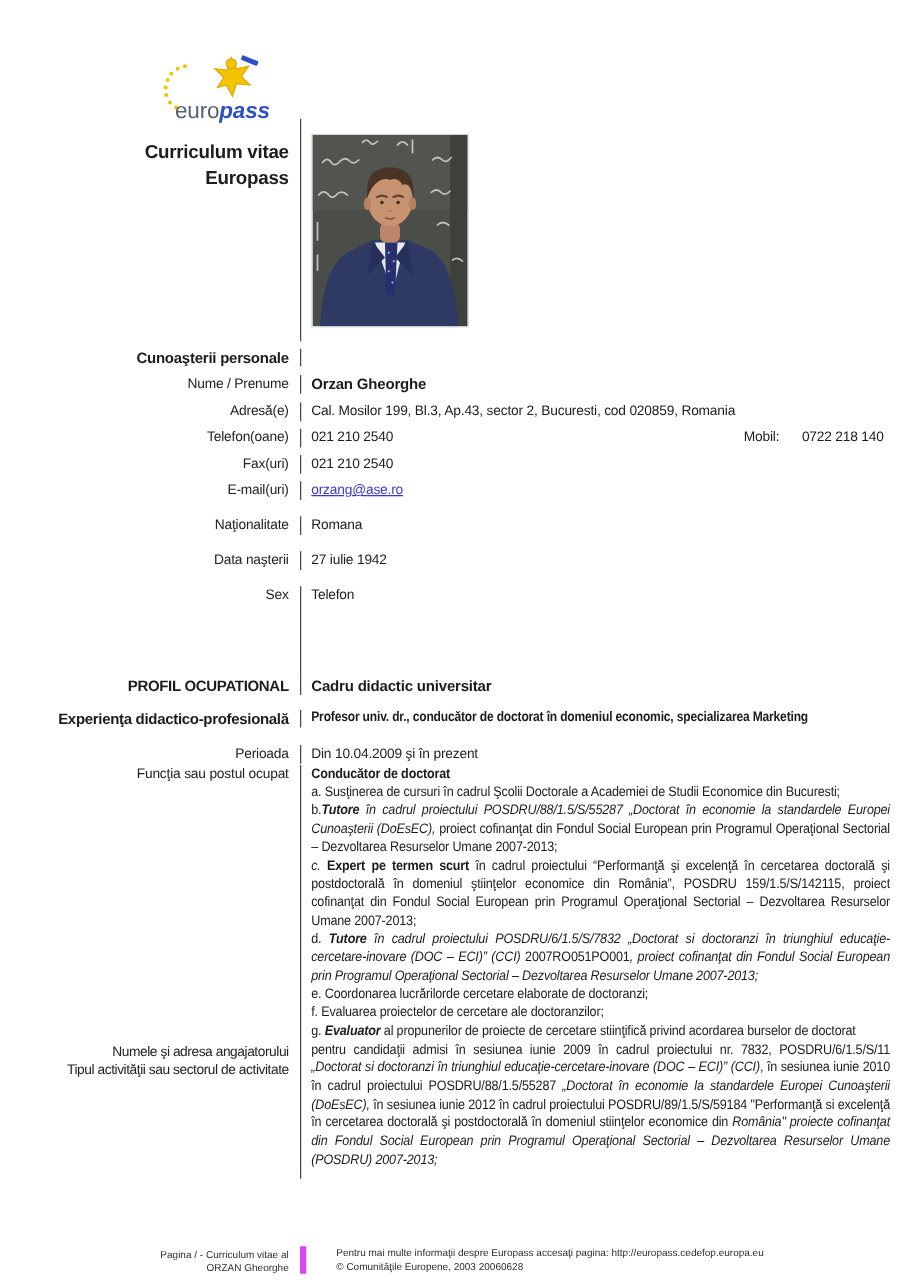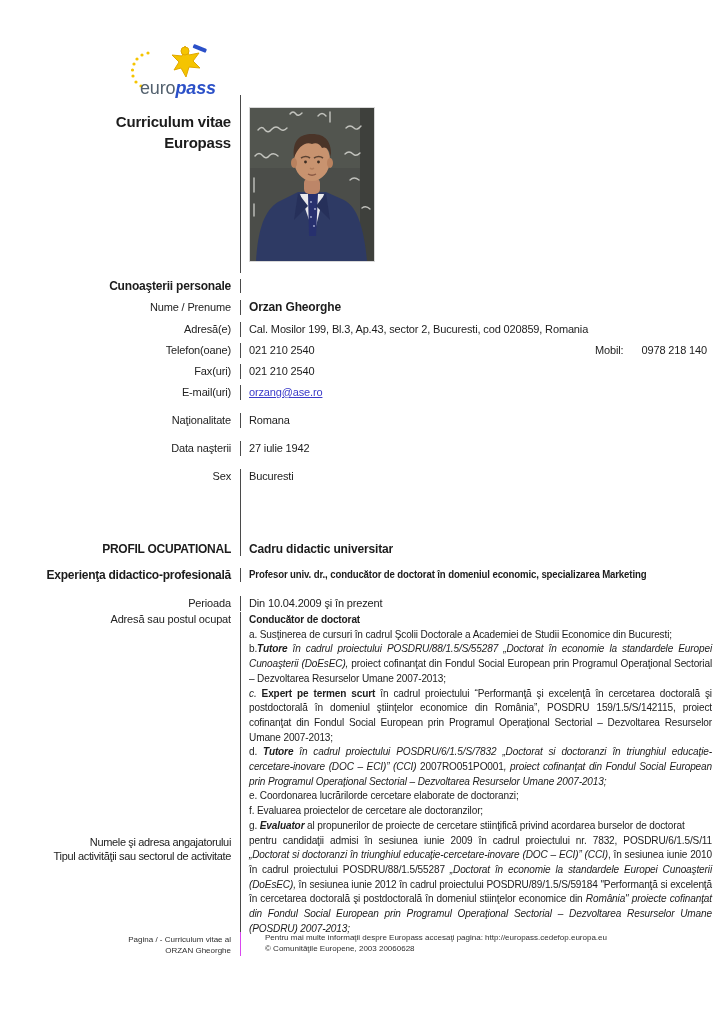--- a/index.html
+++ b/index.html
@@ -38,23 +38,23 @@
   .prof-line { font-size:11px; font-weight:bold; white-space:nowrap;
                width:530px; transform:scaleX(0.875); transform-origin:left top; }
 
   .paras { width:506px; transform:scaleX(0.915); transform-origin:left top; }
   .jpara { font-size:11px; line-height:14.7px; text-align:justify; }
   .role-heading { font-size:11px; line-height:14.7px; font-weight:bold; }
   .spacer-label { height:208px; }
   .stack-label { font-size:11px; line-height:14px; color:#222; letter-spacing:-0.35px; }
 
   
-  .footer { position:absolute; left:0; top:932px; width:724px; display:flex; }
+  .footer { position:absolute; left:0; top:996px; width:724px; display:flex;align-items:center; }
   .footer .lcell { padding-top:2px; }
-  .footer .rcell { border-left:1px solid #d946ef;padding-left:24px; }
+  .footer .rcell { border-left:5px solid #d946ef;padding-left:24px; }
   .foot-txt { font-size:8px; line-height:11px; color:#2e2e2e; letter-spacing:0; }
 </style>
 </head>
 <body>
 
 <div class="page">
 
   <div class="logo-block">
     <svg width="130" height="60" viewBox="0 0 130 60">
 
@@ -159,21 +159,21 @@
       <div class="lcell flabel">Adresă(e)</div>
       <div class="rcell fvalue">Cal. Mosilor 199, Bl.3, Ap.43, sector 2, Bucuresti, cod 020859, Romania</div>
     </div>
 
     <div class="row" style="padding-top:6px">
       <div class="lcell flabel">Telefon(oane)</div>
       <div class="rcell fvalue">
         <div class="phone-flex">
           <span>021 210 2540</span>
           <span class="mobil-l">Mobil:</span>
-          <span class="mobil-v">0978 218 140</span>
+          <span class="mobil-v">0722 218 140</span>
         </div>
       </div>
     </div>
 
     <div class="row" style="padding-top:6px">
       <div class="lcell flabel">Fax(uri)</div>
       <div class="rcell fvalue">021 210 2540</div>
     </div>
 
     <div class="row" style="padding-top:6px">
@@ -186,21 +186,21 @@
       <div class="rcell fvalue">Romana</div>
     </div>
 
     <div class="row" style="padding-top:13px">
       <div class="lcell flabel">Data naşterii</div>
       <div class="rcell fvalue">27 iulie 1942</div>
     </div>
 
     <div class="row" style="padding-top:13px">
       <div class="lcell flabel">Sex</div>
-      <div class="rcell fvalue">Bucuresti</div>
+      <div class="rcell fvalue">Telefon</div>
     </div>
 
     <div class="row" style="height:58px">
       <div class="lcell"></div>
         <div class="rcell"></div>
     </div>
 
     <div class="row">
       <div class="lcell big-head-l">PROFIL OCUPATIONAL</div>
       <div class="rcell big-head-r">Cadru didactic universitar</div>
@@ -213,21 +213,21 @@
         </div>
     </div>
 
     <div class="row" style="padding-top:14px">
       <div class="lcell flabel">Perioada</div>
       <div class="rcell fvalue">Din 10.04.2009 şi în prezent</div>
     </div>
 
     <div class="row" style="padding-top:1px">
       <div class="lcell">
-        <div class="flabel">Adresă sau postul ocupat</div>
+        <div class="flabel">Funcţia sau postul ocupat</div>
         <div class="spacer-label"></div>
         <div class="stack-label">Numele şi adresa angajatorului</div>
         <div class="stack-label">Tipul activităţii sau sectorul de activitate</div>
       </div>
       <div class="rcell">
         <div class="paras">
           <div class="role-heading">Conducător de doctorat</div>
         <p class="jpara"><span>a. Susţinerea de cursuri în cadrul Şcolii Doctorale a Academiei de Studii Economice din Bucuresti;</span></p>
             <p class="jpara"><span>b.</span><span style="font-weight: bold; font-style: italic;">Tutore</span><span style="font-style: italic;"> în cadrul proiectului  POSDRU/88/1.5/S/55287 „Doctorat în economie la standardele Europei Cunoaşterii (DoEsEC),</span><span> proiect cofinanţat din Fondul Social European prin Programul Operaţional Sectorial – Dezvoltarea Resurselor Umane 2007-2013;</span></p>
             <p class="jpara"><span style="font-style: italic;">c. </span><span style="font-weight: bold;">Expert pe termen scurt</span><span> în cadrul proiectului  “Performanţă şi excelenţă în cercetarea doctorală şi postdoctorală în domeniul ştiinţelor economice din România”, POSDRU 159/1.5/S/142115, proiect cofinanţat din Fondul Social European prin Programul Operaţional Sectorial – Dezvoltarea Resurselor Umane 2007-2013;</span></p>

